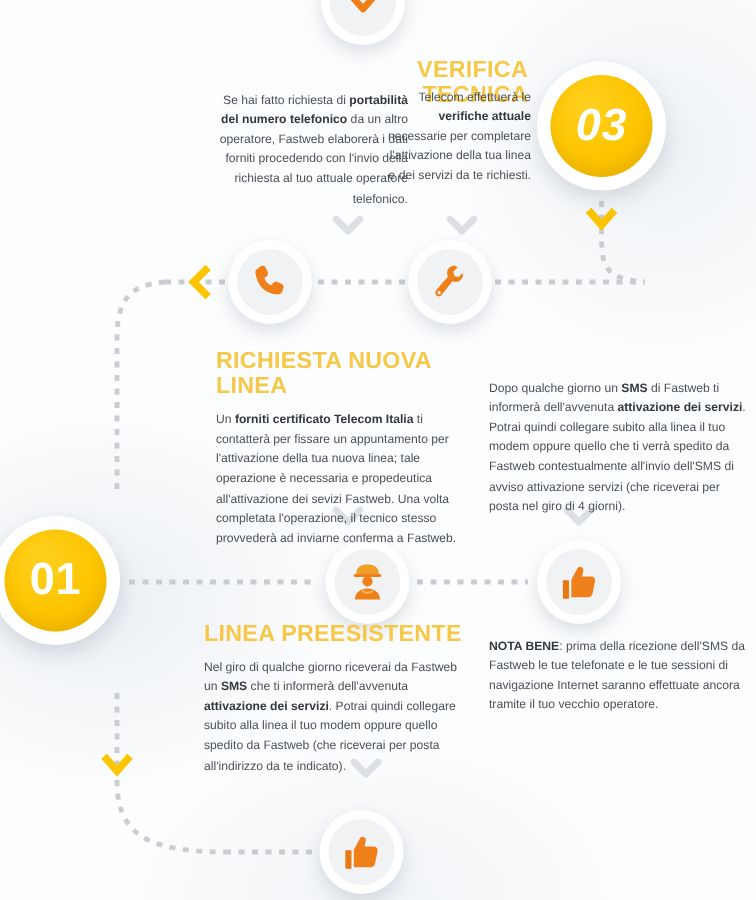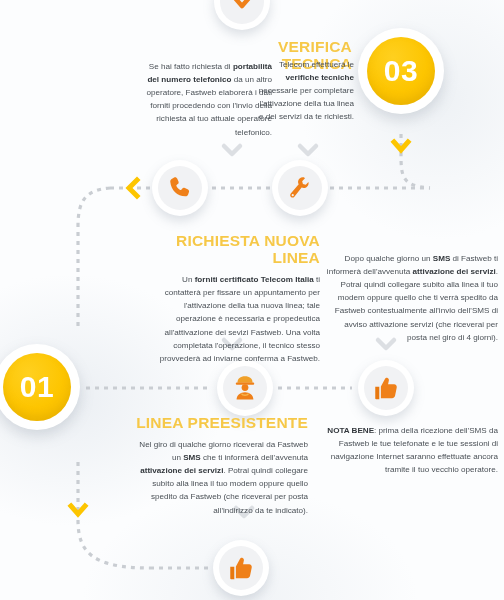--- a/index.html
+++ b/index.html
@@ -58,21 +58,21 @@
     justify-content: center;
   }
   .badge .num {
     color: #ffffff;
     font-size: 30px;
     font-weight: bold;
     letter-spacing: 0.5px;
     line-height: 1;
     font-family: "Liberation Sans", sans-serif;
   }
-  #badge-03 { left: 358px; top: 28px; }
+  #badge-03 { left: 358px; top: 41px; font-style: italic; }
   #badge-04 { left: -6px;  top: 344px; }
 
   
   .icon-bubble {
     position: absolute;
     width: 56px;
     height: 56px;
     border-radius: 50%;
     background: #ffffff;
     box-shadow: 0 5px 11px rgba(125,135,150,0.25);
@@ -109,21 +109,21 @@
     line-height: 1.1;
   }
   .body-txt {
     color: #4a5056;
     font-size: 8.1px;
     line-height: 1.62;
     margin: 0;
   }
   .body-txt b { color: #33383d; font-weight: bold; }
   .ta-right  { text-align: right; }
-  .ta-left   { text-align: right; }
+  .ta-left   { text-align: left; }
 
   #tb-vt-title  { left: 206px; top: 38px; width: 146px; }
   #tb-vt-left   { left: 136px; top: 60px; width: 136px; }
   #tb-vt-right  { left: 258px; top: 58px; width: 96px;  }
 
   #tb-rnl       { left: 144px; top: 232px; width: 176px; }
   #tb-rnl-right { left: 326px; top: 252px; width: 172px; }
 
   #tb-lp        { left: 136px; top: 414px; width: 172px; }
   #tb-nb        { left: 326px; top: 424px; width: 172px; }
@@ -251,21 +251,21 @@
 
   <div class="tblock" id="tb-vt-left">
     <p class="body-txt ta-right"><span>Se hai fatto richiesta di </span><b>portabilità del numero</b><span> </span><b>telefonico</b><span> da un altro operatore, Fastweb elaborerà i dati forniti procedendo con l'invio della richiesta al tuo attuale operatore telefonico.</span></p>
   </div>
 
   <div class="tblock ta-right" id="tb-vt-title">
     <h2 class="sect-title">VERIFICA TECNICA</h2>
   </div>
 
   <div class="tblock" id="tb-vt-right">
-    <p class="body-txt ta-right"><span>Telecom effettuerà le </span><b>verifiche</b><span> </span><b>tecniche</b><span> necessarie per completare l'attivazione della tua linea e dei servizi da te richiesti.</span></p>
+    <p class="body-txt ta-right"><span>Telecom effettuerà le </span><b>verifiche</b><span> </span><b>attuale</b><span> necessarie per completare l'attivazione della tua linea e dei servizi da te richiesti.</span></p>
   </div>
 
   <div class="tblock" id="tb-rnl">
     <h2 class="sect-title ta-left">RICHIESTA NUOVA LINEA</h2>
     <p class="body-txt ta-left"><span>Un </span><b>forniti certificato Telecom Italia</b><span> ti contatterà per fissare un appuntamento per l'attivazione della tua nuova linea; tale operazione è necessaria e propedeutica all'attivazione dei sevizi Fastweb. Una volta completata l'operazione, il tecnico stesso provvederà ad inviarne conferma a Fastweb.</span></p>
   </div>
 
   <div class="tblock" id="tb-rnl-right">
     <p class="body-txt ta-left"><span>Dopo qualche giorno un </span><b>SMS</b><span> di Fastweb ti informerà dell'avvenuta </span><b>attivazione dei servizi</b><span>. Potrai quindi collegare subito alla linea il tuo modem oppure quello che ti verrà spedito da Fastweb contestualmente all'invio dell'SMS di avviso attivazione servizi (che riceverai per posta nel giro di 4 giorni).</span></p>
   </div>

